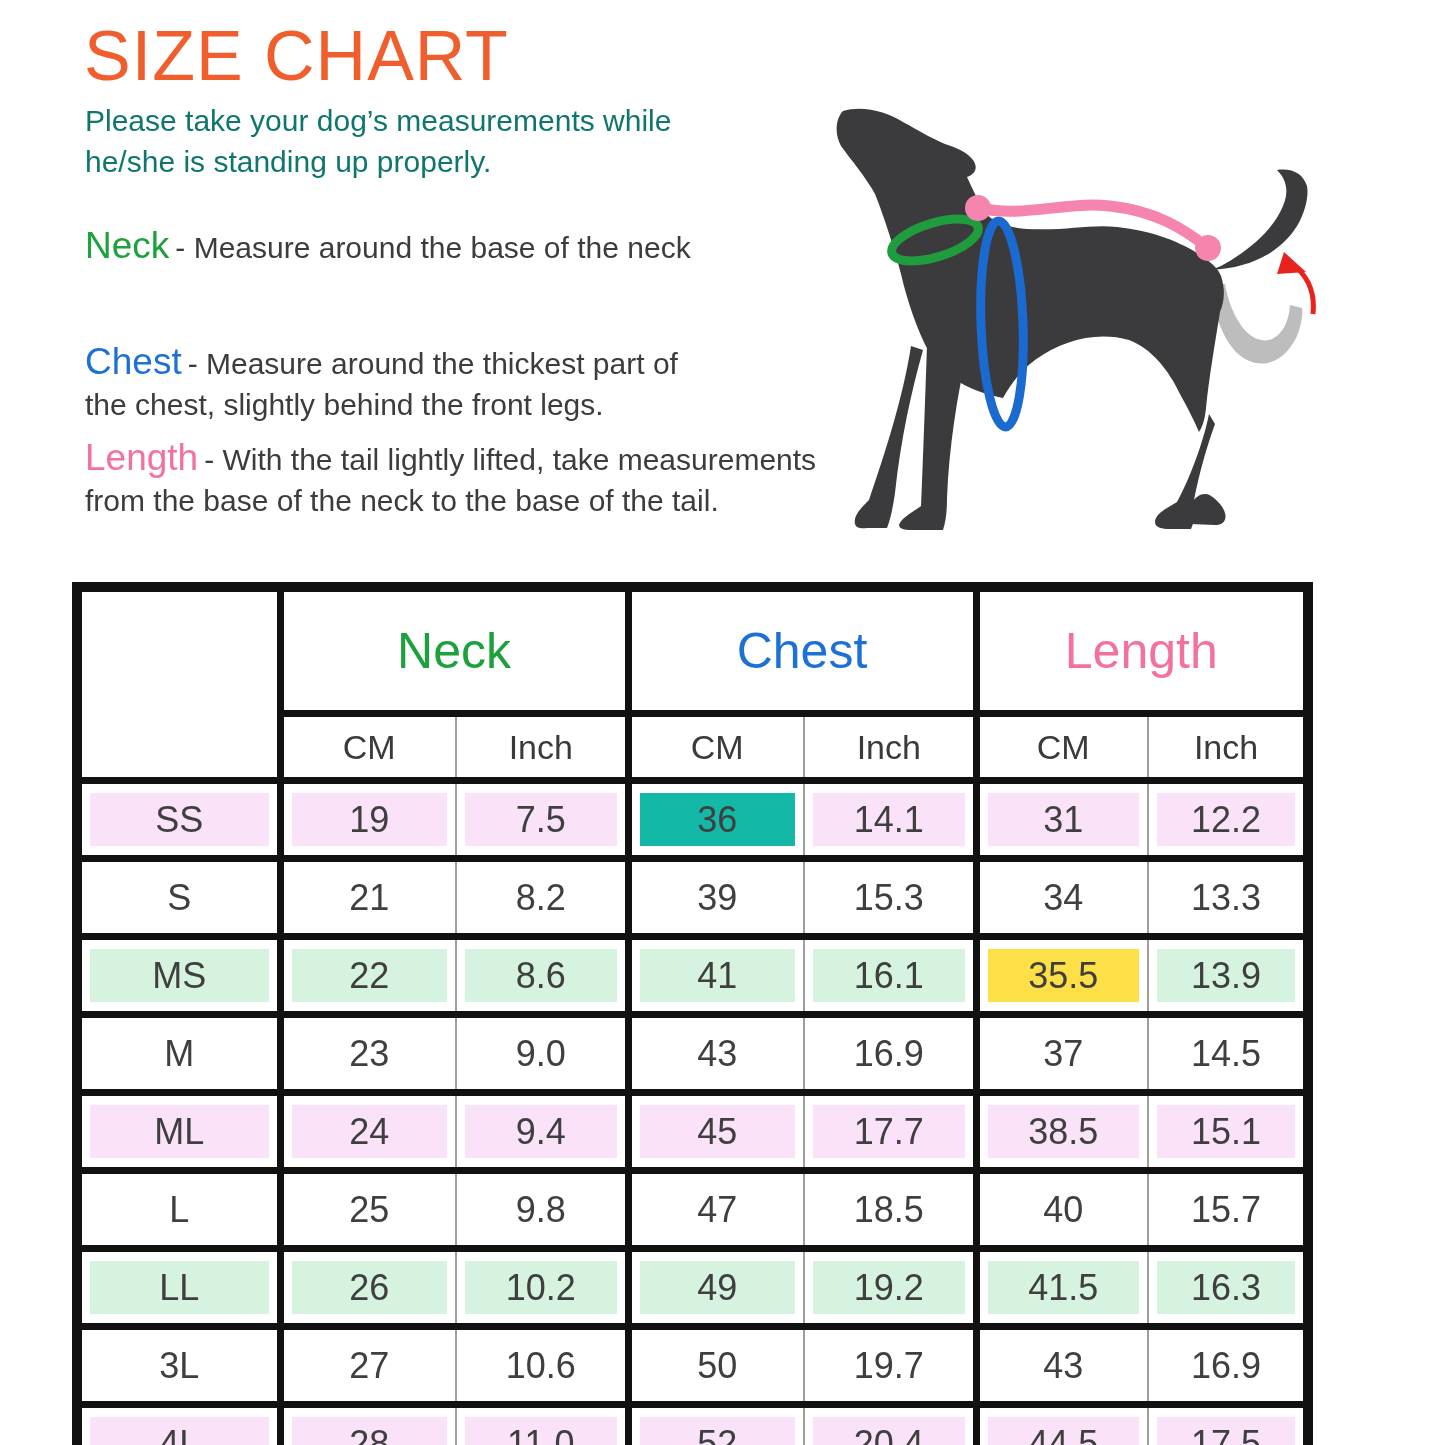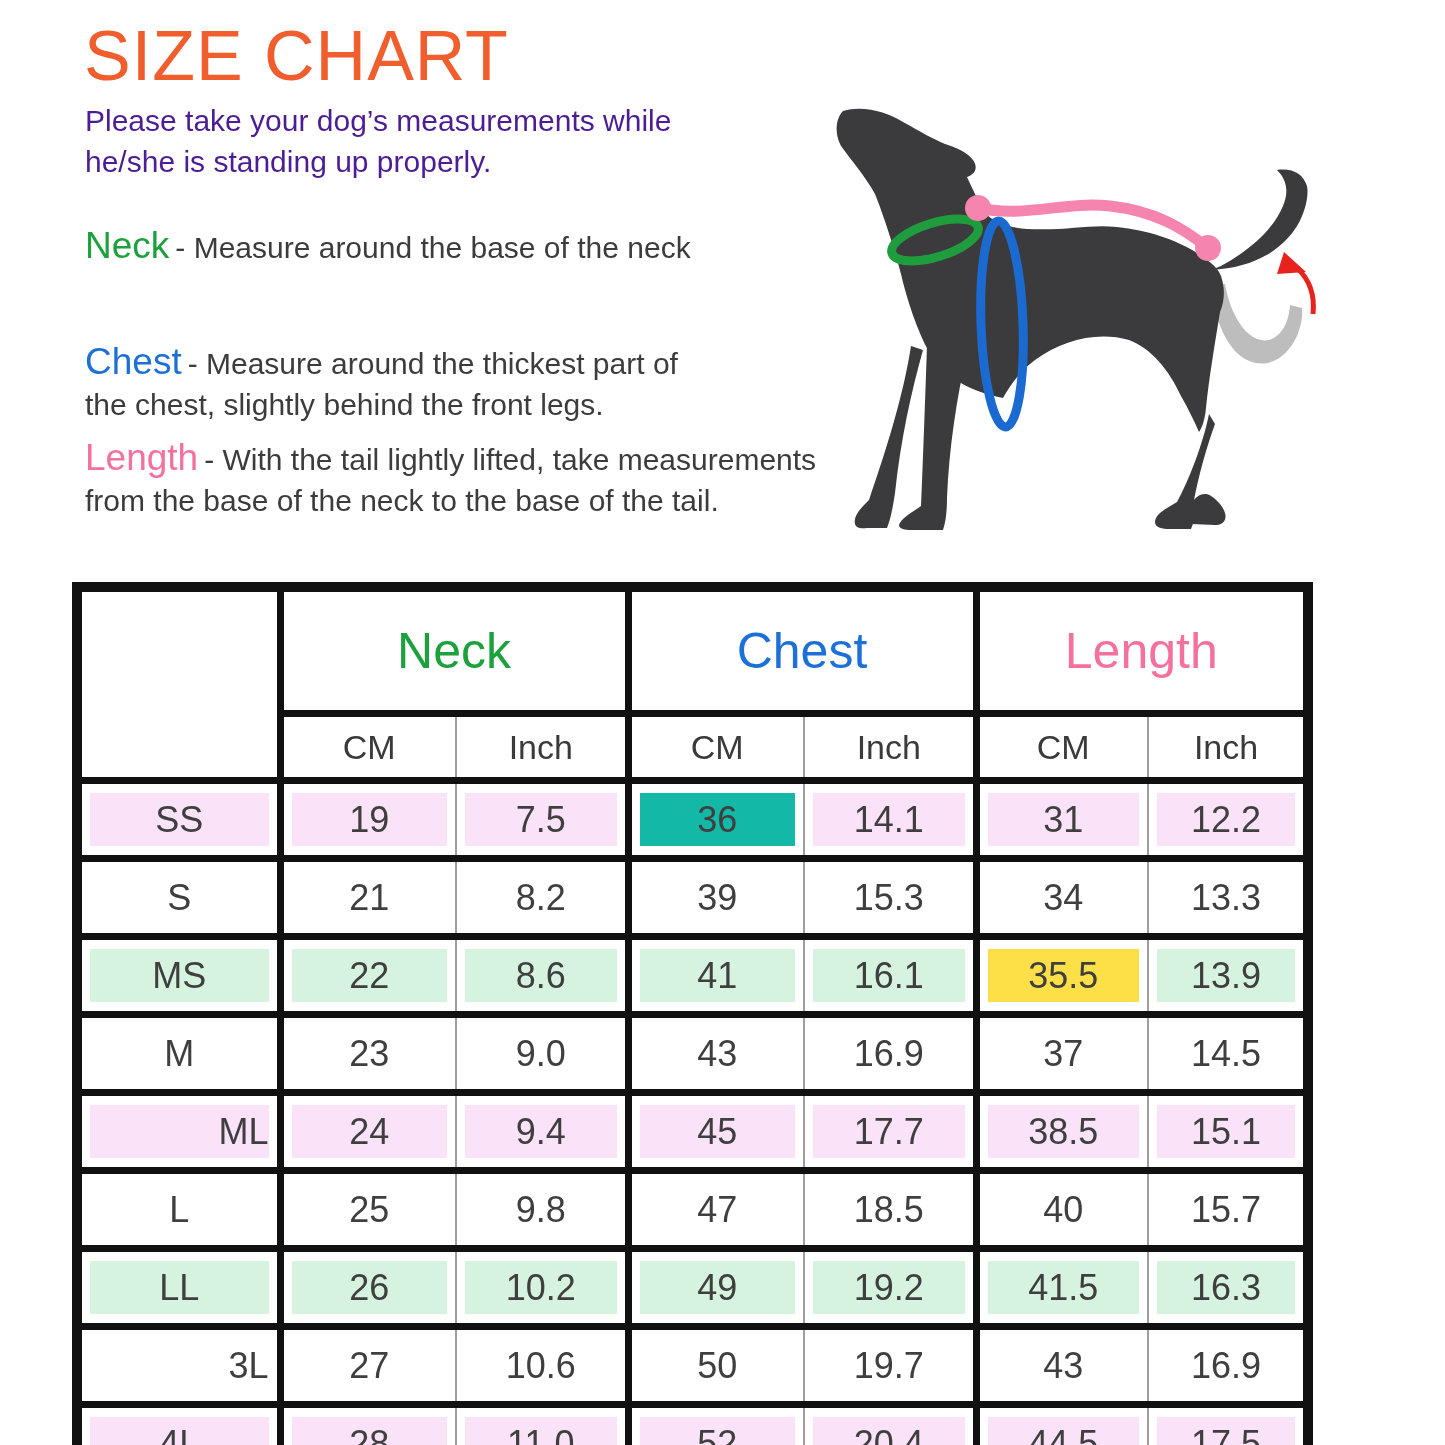--- a/index.html
+++ b/index.html
@@ -1,21 +1,21 @@
 <!DOCTYPE html>
 <html><head>
 <meta charset="utf-8">
 <style>
   html,body{margin:0;padding:0;background:#ffffff;}
   #page{position:relative;width:1320px;height:1445px;background:#ffffff;overflow:hidden;
         font-family:"Liberation Sans","DejaVu Sans",sans-serif;color:#3c3c3c;}
   
   #title{position:absolute;left:84px;top:16px;font-size:70px;letter-spacing:1px;font-weight:400;}
   .textline{display:block;}
-  #intro{position:absolute;left:85px;top:100px;font-size:30px;line-height:41px;color:#4c1d95;}
+  #intro{position:absolute;left:85px;top:100px;font-size:30px;line-height:41px;color:#0f766e;}
   .guide{position:absolute;left:85px;font-size:30px;line-height:41px;color:#3c3c3c;}
   .guide .g-label{font-size:37px;margin-right:6px;}
   
   #dog-svg{position:absolute;left:825px;top:88px;}
   
   #size-table{position:absolute;left:72px;top:582px;border-collapse:collapse;table-layout:fixed;
               width:1231px;border:10px solid #111111;}
   #size-table th,#size-table td{border:7px solid #111111;padding:0;text-align:center;vertical-align:middle;}
   #size-table .h-group{height:118px;font-weight:400;font-size:50px;}
   #size-table .h-unit{height:60px;font-weight:400;font-size:34px;color:#3a3a3a;}
@@ -254,21 +254,21 @@
             </div>
           </td>
       <td class="cell divL">
             <div class="band" style="background: transparent;">
               <span>14.5</span>
             </div>
           </td>
     </tr>
     <tr>
       <td class="cell">
-            <div class="band" style="background: rgb(250, 227, 248); justify-content: flex-end;">
+            <div class="band" style="background: rgb(250, 227, 248);">
               <span>ML</span>
             </div>
           </td>
       <td class="cell divR">
             <div class="band" style="background: rgb(250, 227, 248);">
               <span>24</span>
             </div>
           </td>
       <td class="cell divL">
             <div class="band" style="background: rgb(250, 227, 248);">
@@ -365,21 +365,21 @@
             </div>
           </td>
       <td class="cell divL">
             <div class="band" style="background: rgb(214, 243, 223);">
               <span>16.3</span>
             </div>
           </td>
     </tr>
     <tr>
       <td class="cell">
-            <div class="band" style="background: transparent; justify-content: flex-end;">
+            <div class="band" style="background: transparent;">
               <span>3L</span>
             </div>
           </td>
       <td class="cell divR">
             <div class="band" style="background: transparent;">
               <span>27</span>
             </div>
           </td>
       <td class="cell divL">
             <div class="band" style="background: transparent;">

